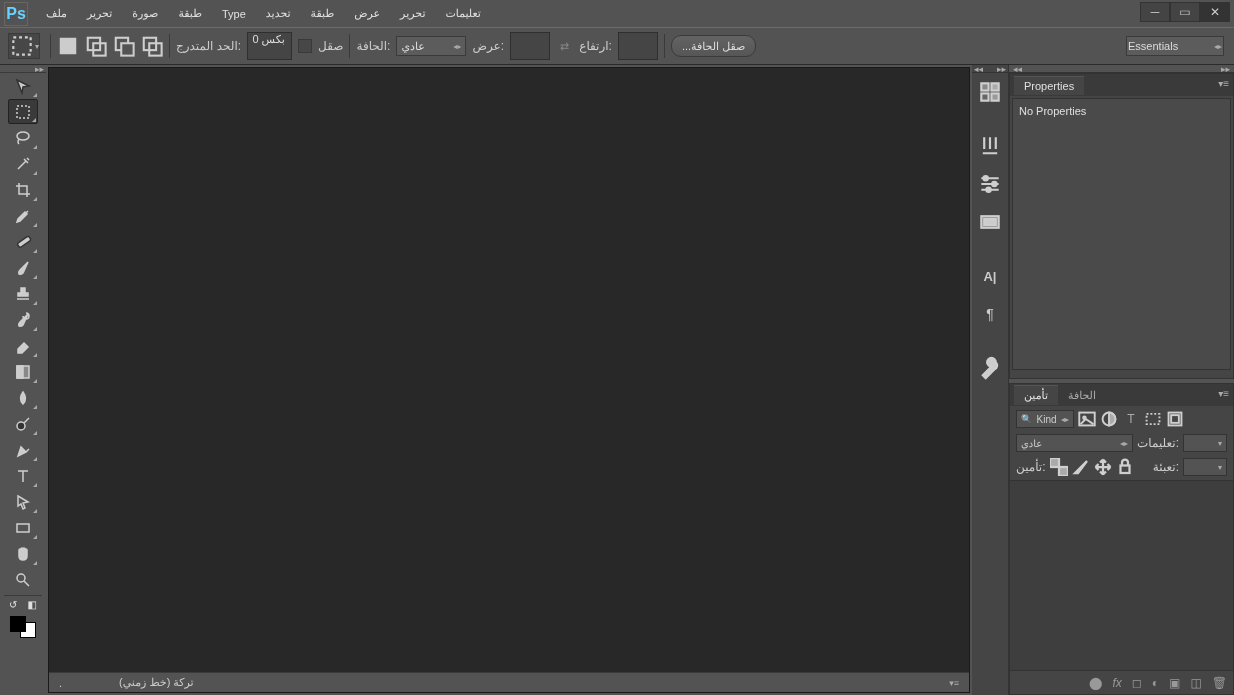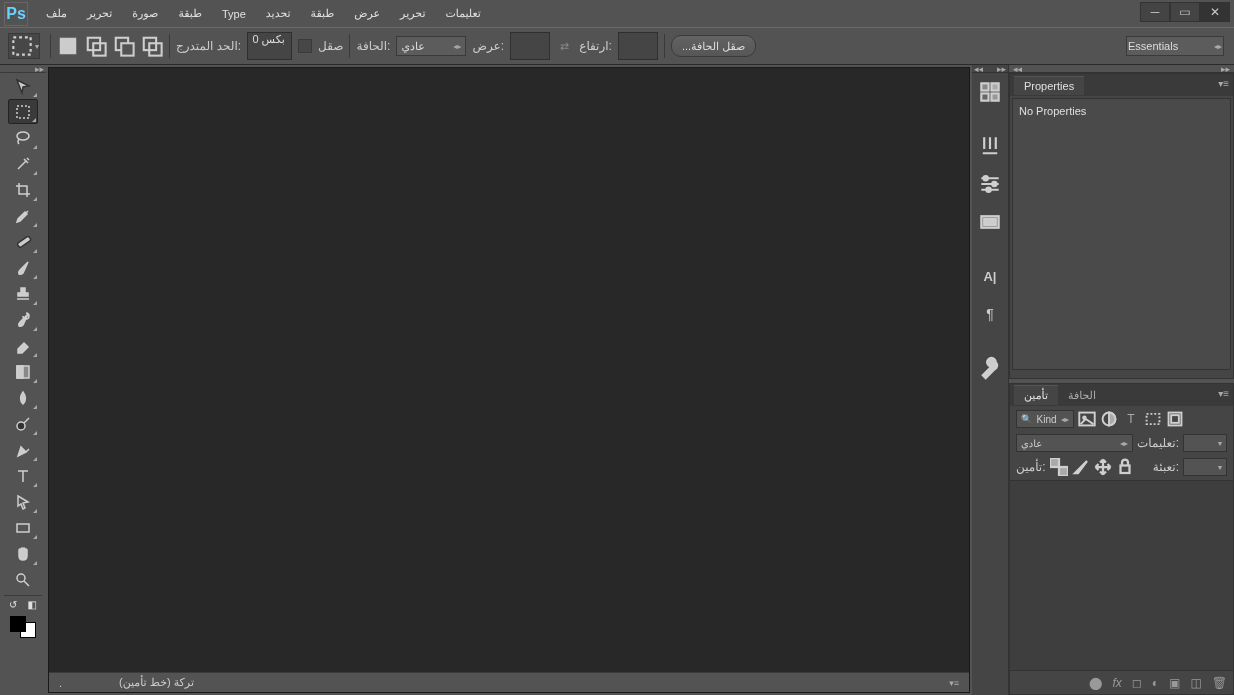--- a/index.html
+++ b/index.html
@@ -280,21 +280,21 @@
     <div class="colors-box">
       <div class="swatch-bg"></div>
       <div class="swatch-fg"></div>
     </div>
   </div>
 
   <div class="canvas">
     <div class="status-bar">
       <span style="width:40px;">.</span>
       <span style="flex:0 0 20px;"></span>
-      <span>تركة (خط تأمين)</span>
+      <span>تركة (خط زمني)</span>
       <span style="flex:1;"></span>
       <span class="arrow-ic">▾≡</span>
     </div>
   </div>
 
   <div class="dock-rail">
     <div class="grip">
         <span class="arrow-ic">◂◂</span>
         <span class="arrow-ic">▸▸</span>
       </div>

